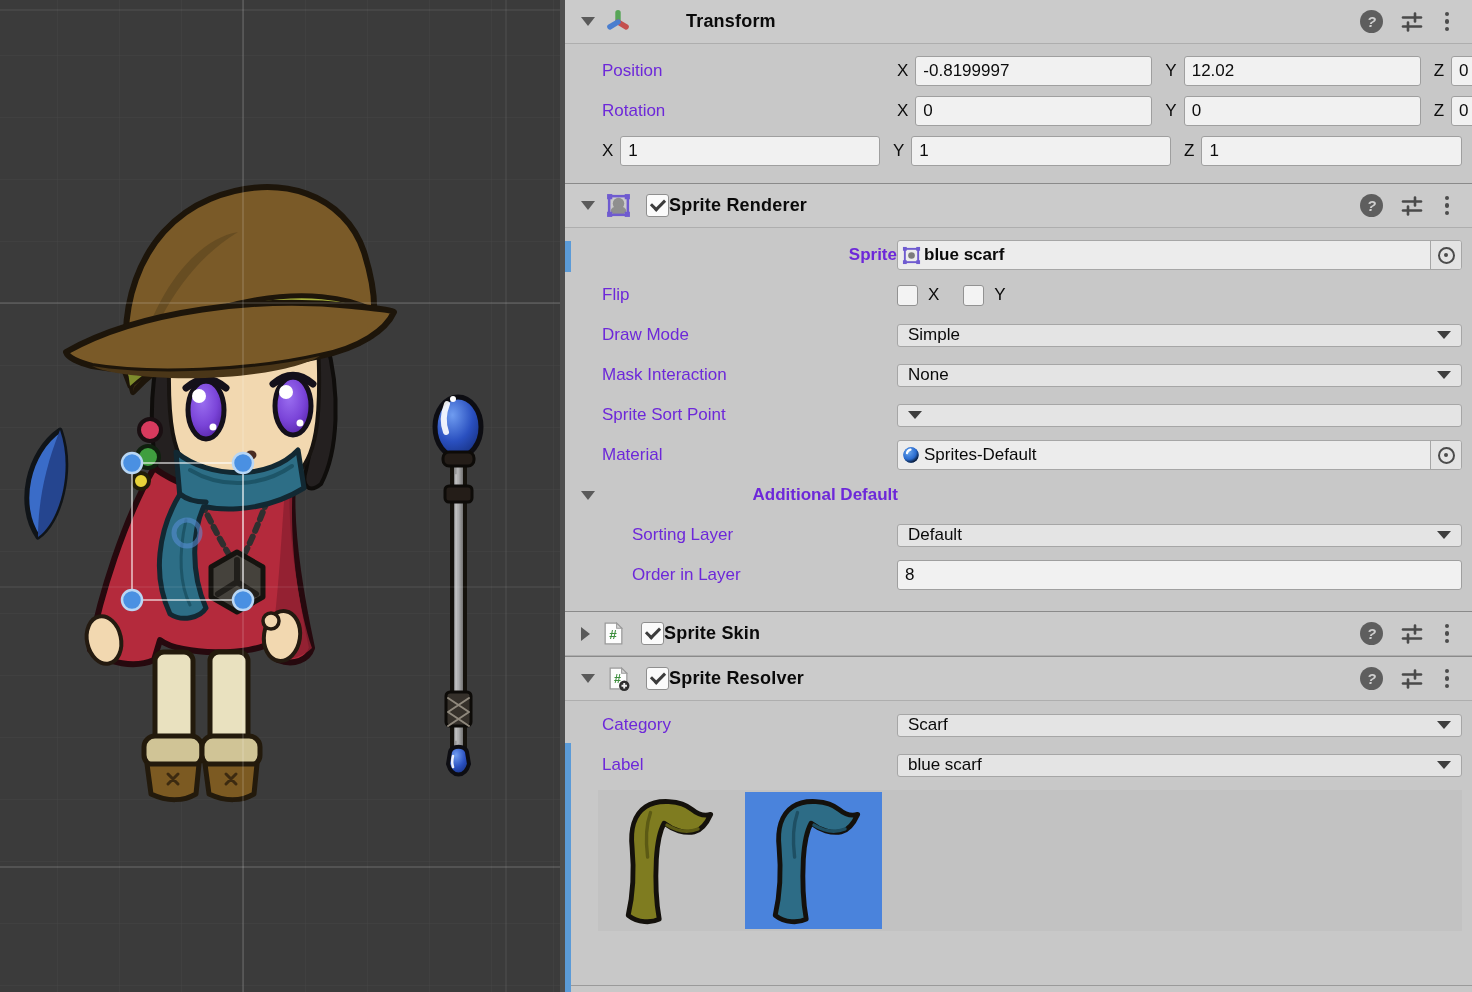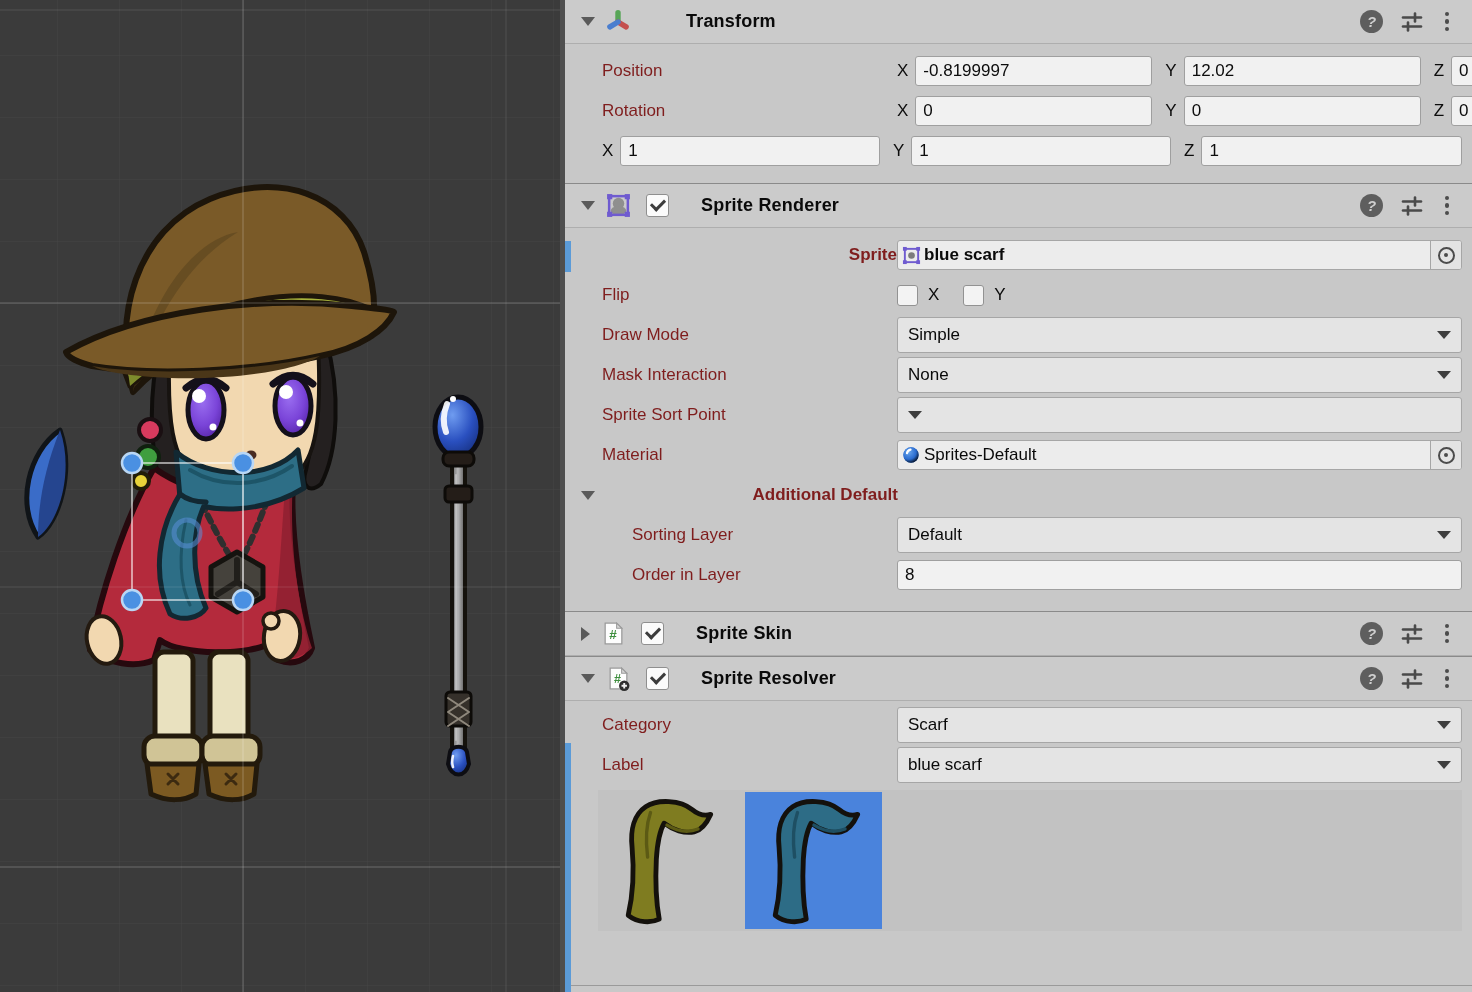--- a/index.html
+++ b/index.html
@@ -18,43 +18,43 @@
   .comp-header { height:44px; background:#cbcbcb; display:flex; align-items:center; border-bottom:1px solid #aeaeae; position:relative; }
   .comp-sep { height:1px; background:#8a8a8a; }
 
   .foldout { width:0; height:0; margin-left:16px; flex:none; }
   .foldout.open { border-left:7px solid transparent; border-right:7px solid transparent; border-top:9px solid #5a5a5a; }
   .foldout.closed { border-top:7px solid transparent; border-bottom:7px solid transparent; border-left:9px solid #5a5a5a; }
 
   .comp-icon { width:28px; height:28px; margin-left:9px; flex:none; display:flex; align-items:center; justify-content:center; }
   .checkbox { width:23px; height:23px; margin-left:14px; flex:none; background:#fbfbfb; border:1.5px solid #8f8f8f; border-radius:3px; position:relative; }
   .checkbox.checked::after { content:""; position:absolute; left:4px; top:4px; width:11px; height:6px; border-left:3px solid #3c3c3c; border-bottom:3px solid #3c3c3c; transform:rotate(-45deg); }
-  .comp-title { font-size:18px; font-weight:bold; margin-left:32px; letter-spacing:.2px; }
+  .comp-title { font-size:18px; font-weight:bold; margin-left:0; letter-spacing:.2px; }
   .comp-title.no-toggle { margin-left:54px; }
   .hdr-spacer { flex:1; }
 
   .help-icon { width:23px; height:23px; border-radius:50%; background:#5e5e5e; color:#cfcfcf; font-weight:bold; font-size:15px; display:flex; align-items:center; justify-content:center; flex:none; }
   .presets-icon { width:24px; height:24px; margin-left:17px; flex:none; }
   .kebab-icon { width:18px; margin-left:14px; margin-right:16px; display:flex; flex-direction:column; align-items:center; gap:3px; flex:none; }
   .kebab-icon i { width:4.5px; height:4.5px; border-radius:50%; background:#4c4c4c; }
 
   .rows { padding:12px 0 0 0; }
   .row { height:30px; display:flex; align-items:center; margin:0 10px 10px 37px; }
-  .row .flabel { width:295px; flex:none; font-size:17px; color:#7f1d1d; white-space:nowrap; }
+  .row .flabel { width:295px; flex:none; font-size:17px; color:#6d28d9; white-space:nowrap; }
   .row .flabel.bold { font-weight:bold;text-align:right; }
   .row .flabel.indent { padding-left:30px; }
   .row .fold-inline { width:0;height:0;border-left:7px solid transparent;border-right:7px solid transparent;border-top:9px solid #5a5a5a; margin-right:8px; flex:none;}
   .row .value { flex:1; display:flex; align-items:center; height:100%; }
 
   .num-field { flex:1; min-width:0; height:30px; background:#f1f1f1; border:1px solid #9f9f9f; border-radius:3px; font-family:"Liberation Sans",sans-serif; font-size:17px; color:#0c0c0c; padding:0 7px; }
   .vec3 { gap:13px; }
   .axis { flex:1; display:flex; align-items:center; gap:7px; }
   .axis-letter { font-size:17px; color:#0c0c0c; flex:none; }
 
-  .dropdown { flex:1; height:36px; background:#e4e4e4; border:1px solid #a6a6a6; border-radius:3px; display:flex; align-items:center; padding:4px 10px; position:relative; }
+  .dropdown { flex:1; height:23px; background:#e4e4e4; border:1px solid #a6a6a6; border-radius:3px; display:flex; align-items:center; padding:4px 10px; position:relative; }
   .dd-text { font-size:17px; flex:1; }
   .dd-arrow { width:0; height:0; border-left:7px solid transparent; border-right:7px solid transparent; border-top:8px solid #3e3e3e; flex:none; }
 
   .obj-field { flex:1; height:30px; background:#ececec; border:1px solid #a6a6a6; border-radius:3px; display:flex; align-items:center; overflow:hidden; }
   .obj-field .obj-ic { width:26px; display:flex; align-items:center; justify-content:center; flex:none; }
   .obj-field .obj-text { flex:1; font-size:17px; }
   .obj-field .obj-text.bold { font-weight:bold; }
   .obj-picker { width:31px; height:100%; border-left:1px solid #a6a6a6; display:flex; align-items:center; justify-content:center; flex:none; background:#e4e4e4; }
   .picker-glyph { width:17px; height:17px; border:2px solid #4c4c4c; border-radius:50%; position:relative; }
   .picker-glyph::after { content:""; position:absolute; left:4.5px; top:4.5px; width:4px; height:4px; background:#4c4c4c; border-radius:50%; }

